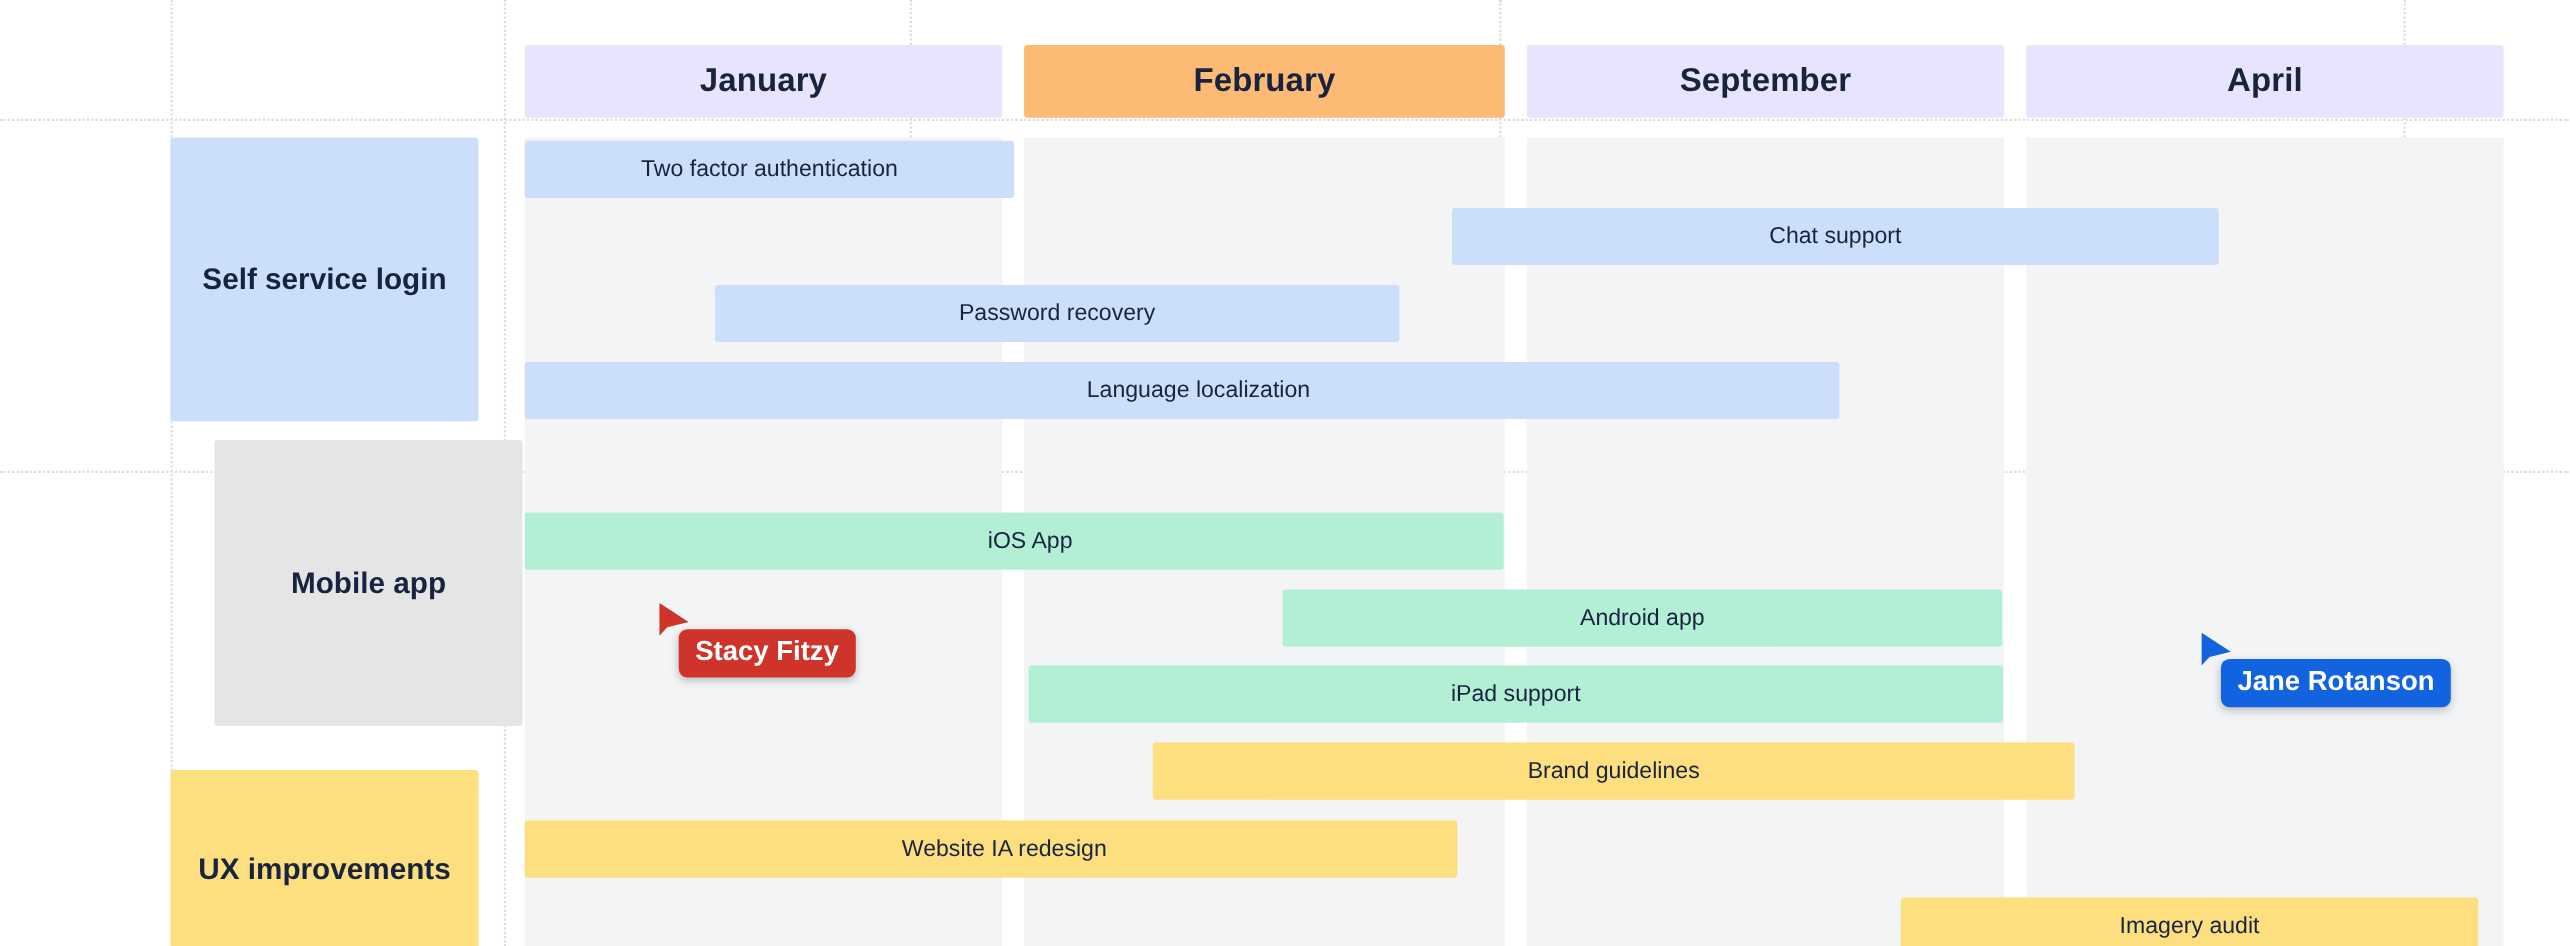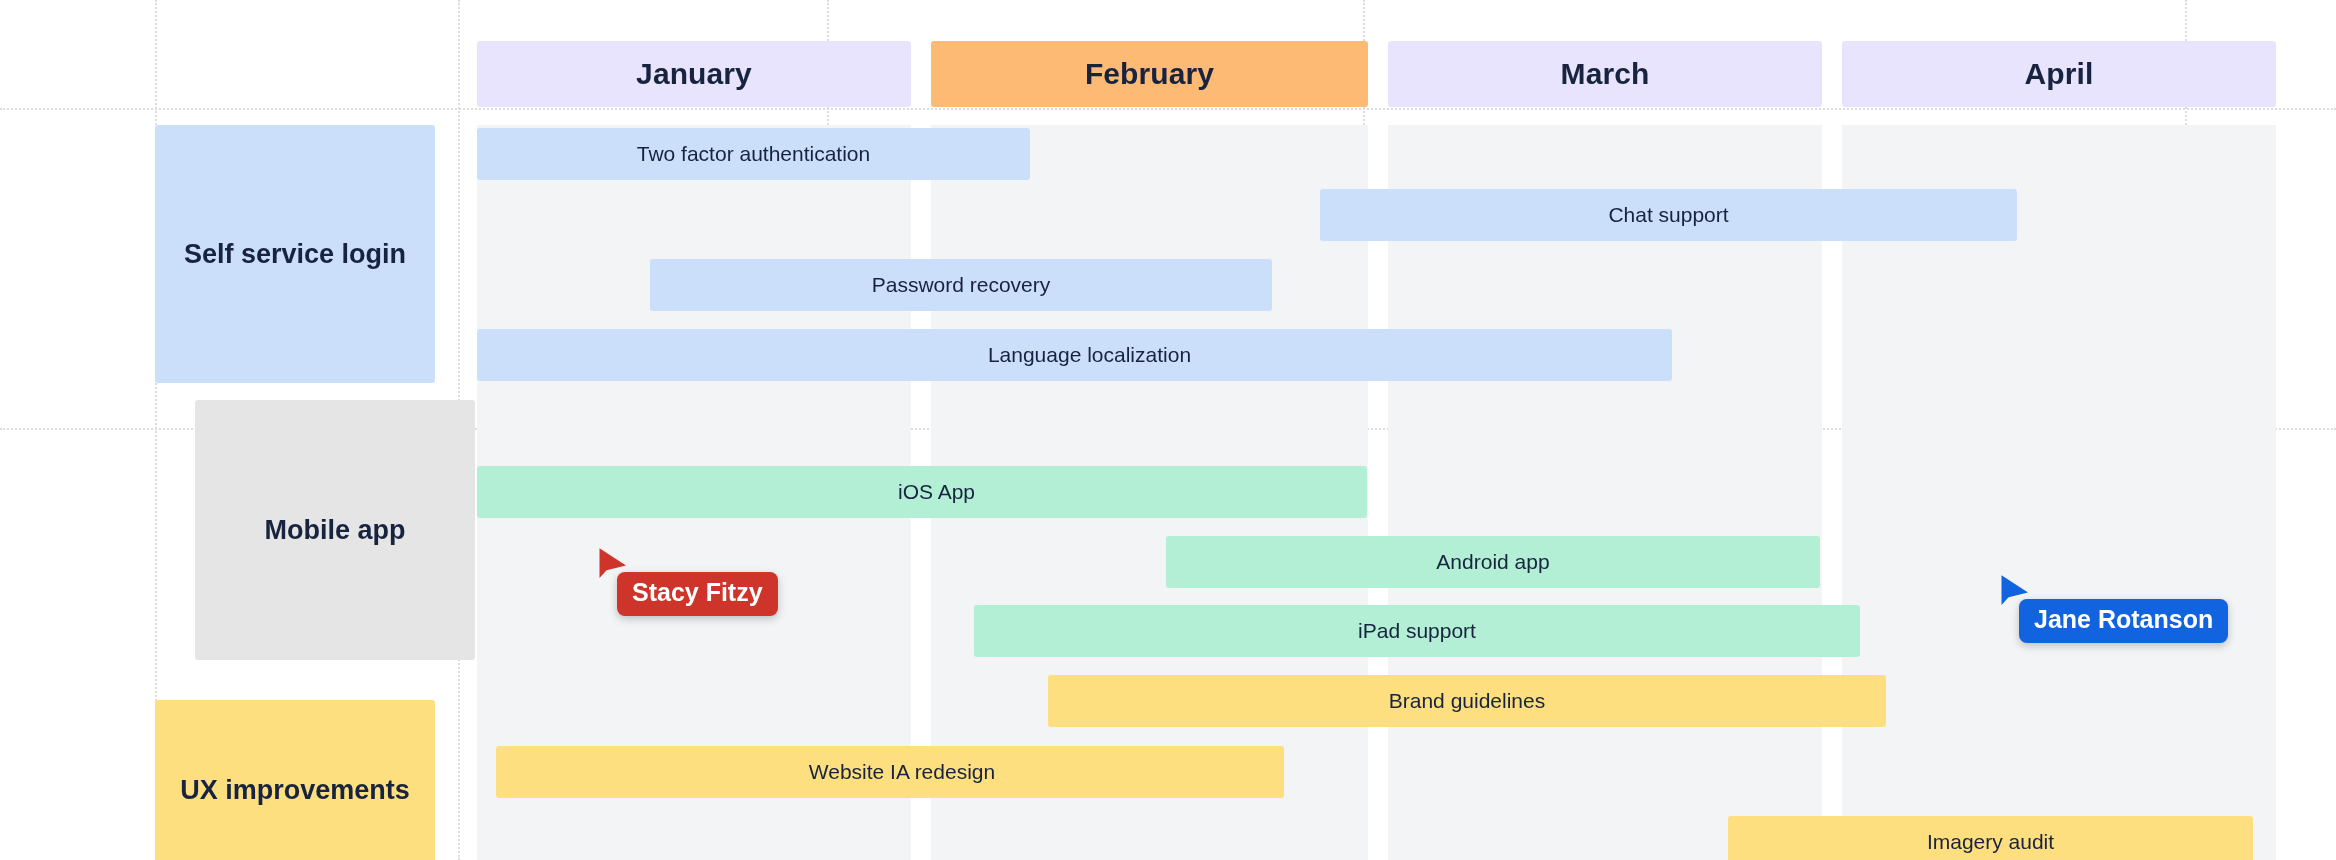--- a/index.html
+++ b/index.html
@@ -145,40 +145,40 @@
 
   <div id="month-columns">
       <div class="month-col" style="left: 477px; width: 434px; background: rgb(243, 244, 246);"></div>
       <div class="month-col" style="left: 931px; width: 437px; background: rgb(243, 244, 246);"></div>
       <div class="month-col" style="left: 1388px; width: 434px; background: rgb(243, 244, 246);"></div>
       <div class="month-col" style="left: 1842px; width: 434px; background: rgb(243, 244, 246);"></div>
     </div>
   <div id="month-headers">
       <div class="month-head" style="left: 477px; width: 434px; background: rgb(233, 228, 253);">January</div>
       <div class="month-head" style="left: 931px; width: 437px; background: #fdba74;">February</div>
-      <div class="month-head" style="left: 1388px; width: 434px; background: rgb(233, 228, 253);">March</div>
+      <div class="month-head" style="left: 1388px; width: 434px; background: rgb(233, 228, 253);">September</div>
       <div class="month-head" style="left: 1842px; width: 434px; background: rgb(233, 228, 253);">April</div>
     </div>
 
   <div id="group-blocks">
       <div class="group-block" style="top: 125px; height: 258px; background: rgb(203, 223, 251);">Self service login</div>
       <div class="group-block" style="top: 400px; height: 260px; background: #e5e5e5; margin-left: 40px;">Mobile app</div>
       <div class="group-block" style="top: 680px; height: 180px; background: rgb(253, 223, 127); margin-top: 20px;">UX improvements</div>
     </div>
 
   <div id="task-bars">
-      <div class="bar" style="left: 477px; width: 553px; top: 128px; background: rgb(203, 223, 251);">Two factor authentication</div>
+      <div class="bar" style="left: 477px; width: 445px; top: 128px; background: rgb(203, 223, 251);">Two factor authentication</div>
       <div class="bar" style="left: 1320px; width: 697px; top: 189px; background: rgb(203, 223, 251);">Chat support</div>
       <div class="bar" style="left: 650px; width: 622px; top: 259px; background: rgb(203, 223, 251);">Password recovery</div>
       <div class="bar" style="left: 477px; width: 1195px; top: 329px; background: rgb(203, 223, 251); padding-left: 40px;">Language localization</div>
       <div class="bar" style="left: 477px; width: 890px; top: 466px; background: rgb(178, 239, 213); padding-left: 39px;">iOS App</div>
       <div class="bar" style="left: 1166px; width: 654px; top: 536px; background: rgb(178, 239, 213);">Android app</div>
-      <div class="bar" style="left: 974px; width: 886px; top: 605px; background: rgb(178, 239, 213);">iPad support</div>
+      <div class="bar" style="left: 935px; width: 886px; top: 605px; background: rgb(178, 239, 213);">iPad support</div>
       <div class="bar" style="left: 1048px; width: 838px; top: 675px; background: rgb(253, 223, 127);">Brand guidelines</div>
-      <div class="bar" style="left: 496px; width: 788px; top: 746px; background: rgb(253, 223, 127); padding-left: 34px;">Website IA redesign</div>
+      <div class="bar" style="left: 477px; width: 848px; top: 746px; background: rgb(253, 223, 127); padding-left: 34px;">Website IA redesign</div>
       <div class="bar" style="left: 1728px; width: 525px; top: 816px; background: rgb(253, 223, 127);">Imagery audit</div>
     </div>
 
   <div id="cursors">
       <div class="cursor" style="left: 598px; top: 547px;">
         <svg class="arrow" viewBox="0 0 30 34">
           <path d="M1.5 1.2 L1.5 31 L8.6 23.2 L28 18.4 Z" fill="#cf342a"></path>
         </svg>
         <div class="tag" style="background: rgb(207, 52, 42);">Stacy Fitzy</div>
       </div>

